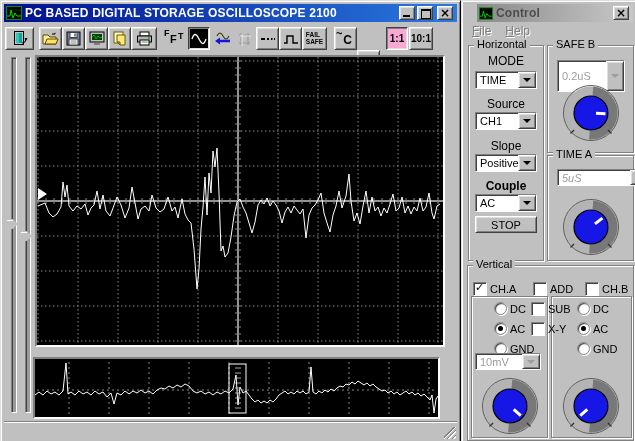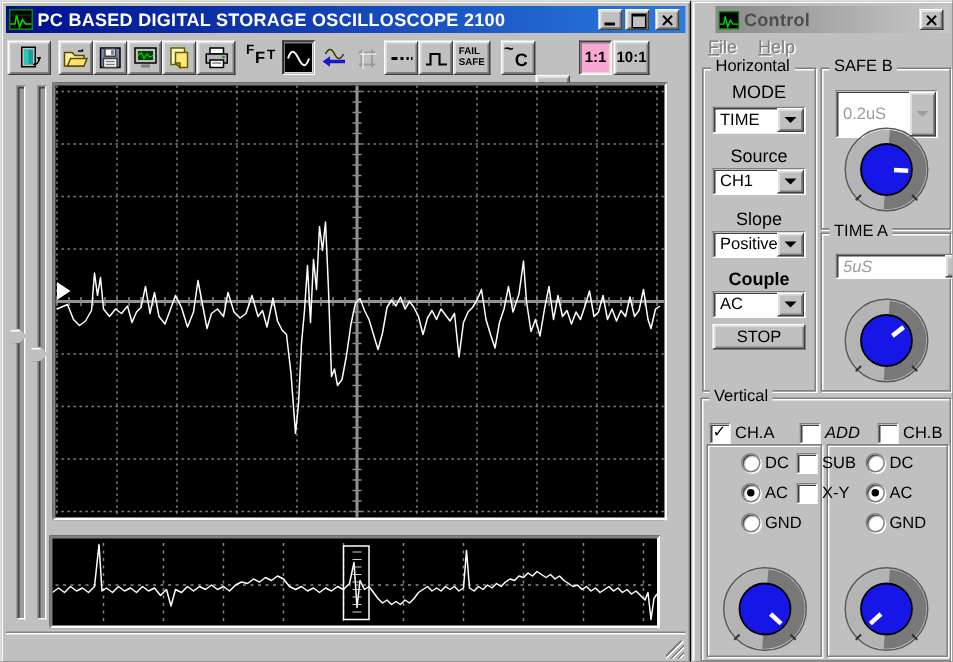--- a/index.html
+++ b/index.html
@@ -479,21 +479,21 @@
     </div>
 
     <div class="groupbox" style="left:5px;top:264px;width:165px;height:174px;">
       <span class="glabel">Vertical</span>
 
       <span class="checkbox on" style="left:5px;top:16px;">
           <span class="check">✓</span>
         </span>
       <span class="small-label" style="left:22px;top:17px;">CH.A</span>
       <span class="checkbox" style="left:65px;top:16px;"></span>
-      <span class="small-label" style="left:82px;top:17px;font-style:italic;">ADD</span>
+      <span class="small-label" style="left:82px;top:17px;">ADD</span>
       <span class="checkbox" style="left:117px;top:16px;"></span>
       <span class="small-label" style="left:134px;top:17px;">CH.B</span>
 
       <div class="groupbox" style="left:3px;top:30px;width:75px;height:140px;"></div>
       <div class="groupbox" style="left:83px;top:30px;width:79px;height:140px;"></div>
 
       <span class="radio" style="left:26px;top:36px;"></span>
       <span class="small-label" style="left:42px;top:37px;">DC</span>
       <span class="radio on" style="left:26px;top:56px;">
           <span class="dot"></span>
@@ -509,20 +509,26 @@
 
       <span class="radio" style="left:109px;top:36px;"></span>
       <span class="small-label" style="left:125px;top:37px;">DC</span>
       <span class="radio on" style="left:109px;top:56px;">
           <span class="dot"></span>
         </span>
       <span class="small-label" style="left:125px;top:57px;">AC</span>
       <span class="radio" style="left:109px;top:76px;"></span>
       <span class="small-label" style="left:125px;top:77px;">GND</span>
 
+      <div class="combo disabled" style="left:7px;top:87px;width:66px;height:17px;">
+        <span class="combo-val">10mV</span>
+        <span class="combo-btn">
+            <span class="arr"></span>
+          </span>
+      </div>
 
       <div class="knob" style="left:13px;top:111px;"><svg width="58" height="58" viewBox="0 0 58 58">
             <circle cx="29" cy="29" r="27.5" fill="none" stroke="#5a5a5a" stroke-width="1"></circle>
             <circle cx="29" cy="29" r="22" fill="none" stroke="#b4b4b4" stroke-width="9"></circle>
             <path d="M30.91742634044848 7.083716641981599 A22 22 0 0 1 27.46535757762924 50.94640910571613" fill="none" stroke="#787878" stroke-width="9"></path>
             <line x1="12.029437251522857" y1="45.970562748477136" x2="8.493903345590116" y2="49.50609665440987" stroke="#303030" stroke-width="1.3"></line>
             <line x1="45.970562748477136" y1="45.97056274847714" x2="49.50609665440987" y2="49.50609665440989" stroke="#303030" stroke-width="1.3"></line>
             <circle cx="29" cy="29" r="17" fill="#1616e6" stroke="#000" stroke-width="1.2"></circle>
             <line x1="32.71572412738697" y1="32.34565303179429" x2="39.77559996942222" y2="38.702393792203445" stroke="#fff" stroke-width="3"></line>
           </svg></div>

